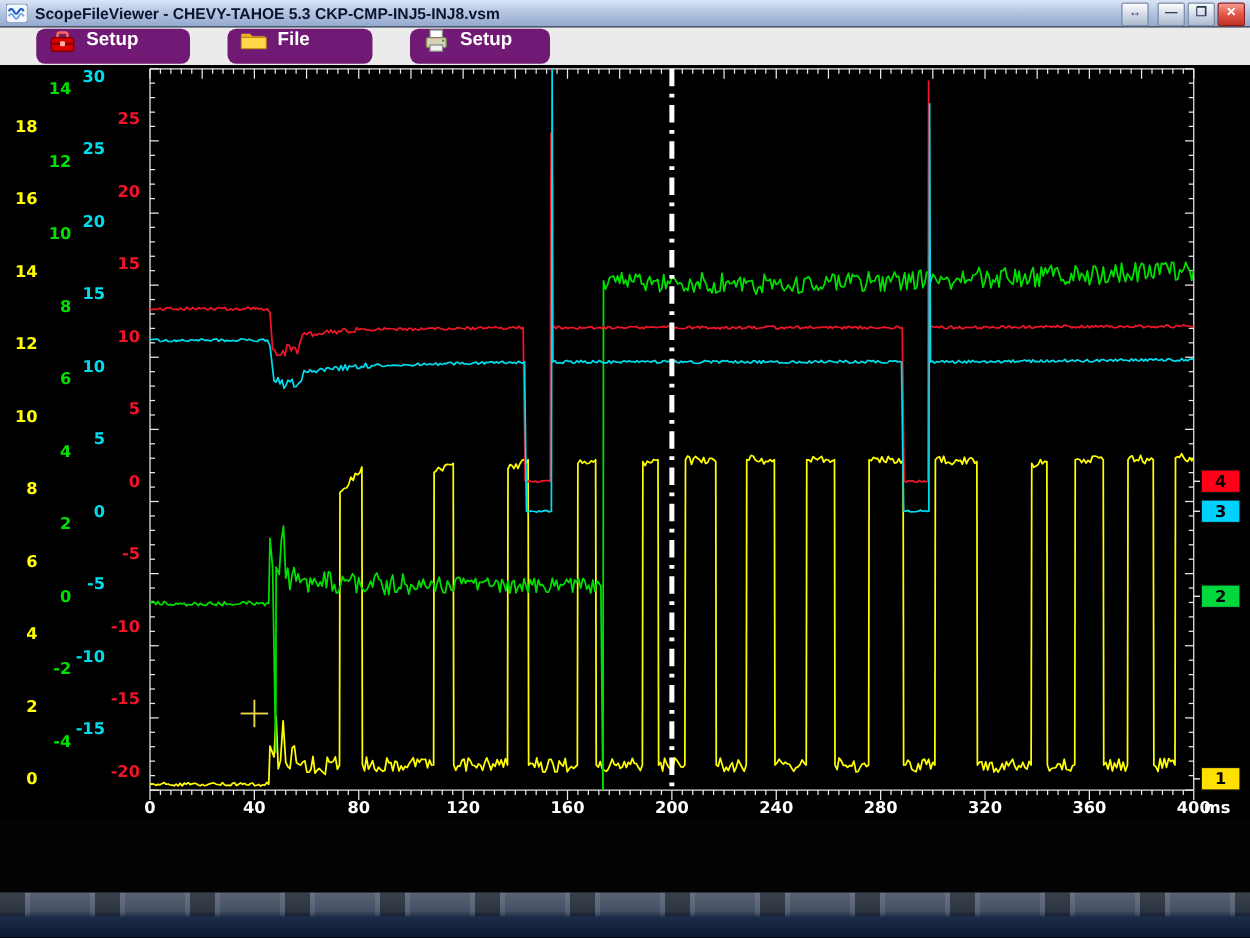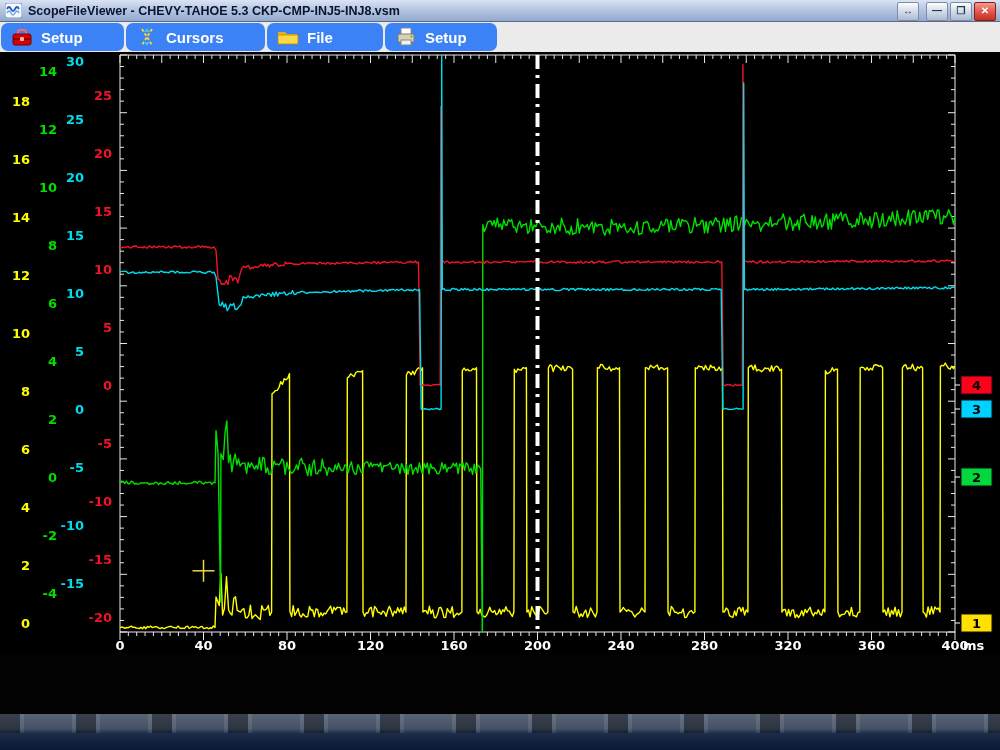--- a/index.html
+++ b/index.html
@@ -15,22 +15,22 @@
   .winbtns{position:absolute;right:4px;top:2px;display:flex;gap:2px;}
   .winbtn{width:20px;height:17px;border:1px solid #7d8da8;border-radius:2px;
     background:linear-gradient(#fdfdfd,#cfd8e6 55%,#aebccf);
     font-size:10px;line-height:15px;text-align:center;color:#24364f;font-weight:bold;}
   .winbtn.gap{margin-right:5px;}
   .winbtn.close{background:linear-gradient(#f49a90,#e4574a 50%,#c03224);color:#fff;border-color:#8a2015;}
 
   
   .toolbar{position:absolute;left:0;top:22px;width:1000px;height:30px;background:#ebebeb;
     display:flex;gap:2px;padding:1px 0 1px 1px;box-sizing:border-box;}
-  .tbtn{height:28px;background:#3b82f6;border-radius:7px;display:flex;align-items:center;
-    gap:8px;padding:0 10px;color:#fff;font-size:15px;font-weight:bold;}
+  .tbtn{height:28px;background:#701a75;border-radius:7px;display:flex;align-items:flex-start;
+    gap:8px;padding:0 10px;color:#fff;font-size:15px;font-weight:bold;margin-left:28px;}
   .tbtn svg{flex:0 0 auto;}
 
   
   .scope{position:absolute;left:0;top:52px;width:1000px;height:603px;background:#000;}
   svg text{font-family:"DejaVu Sans","Liberation Sans",sans-serif;font-weight:bold;}
 
   
   .controlbar{position:absolute;left:0;top:655px;width:1000px;height:59px;background:#030303;}
 
   
@@ -63,29 +63,20 @@
 
   <div class="toolbar">
     <div class="tbtn" style="width:103px">
       <svg width="22" height="20" viewBox="0 0 22 20">
         <path d="M7 8 v-3 a2 2 0 0 1 2 -2 h4 a2 2 0 0 1 2 2 v3" fill="none" stroke="#ff6a5a" stroke-width="2"></path>
         <rect x="2" y="7" width="18" height="11" rx="2" fill="#d80000" stroke="#7a0000"></rect>
         <rect x="2" y="11" width="18" height="2" fill="#8f0000"></rect>
         <rect x="9" y="10" width="4" height="4" rx="1" fill="#ffb0a0"></rect>
       </svg>
       <span>Setup</span>
-    </div>
-    <div class="tbtn" style="width:119px">
-      <svg width="22" height="20" viewBox="0 0 22 20">
-        <path d="M6 2 L16 18" stroke="#ffd826" stroke-width="1.8" stroke-dasharray="3 2"></path>
-        <path d="M16 2 L6 18" stroke="#ffd826" stroke-width="1.8" stroke-dasharray="3 2"></path>
-        <path d="M11 1 l3 4 h-6 z" fill="#49c0e8"></path>
-        <path d="M11 19 l3 -4 h-6 z" fill="#49c0e8"></path>
-      </svg>
-      <span>Cursors</span>
     </div>
     <div class="tbtn" style="width:96px">
       <svg width="22" height="18" viewBox="0 0 22 18">
         <path d="M1 4 h7 l2 2 h10 v10 h-19 z" fill="#e8b020"></path>
         <path d="M1 7 h20 v9 h-20 z" fill="#ffd84a" stroke="#b8860b" stroke-width="0.8"></path>
       </svg>
       <span>File</span>
     </div>
     <div class="tbtn" style="width:92px">
       <svg width="22" height="20" viewBox="0 0 22 20">

